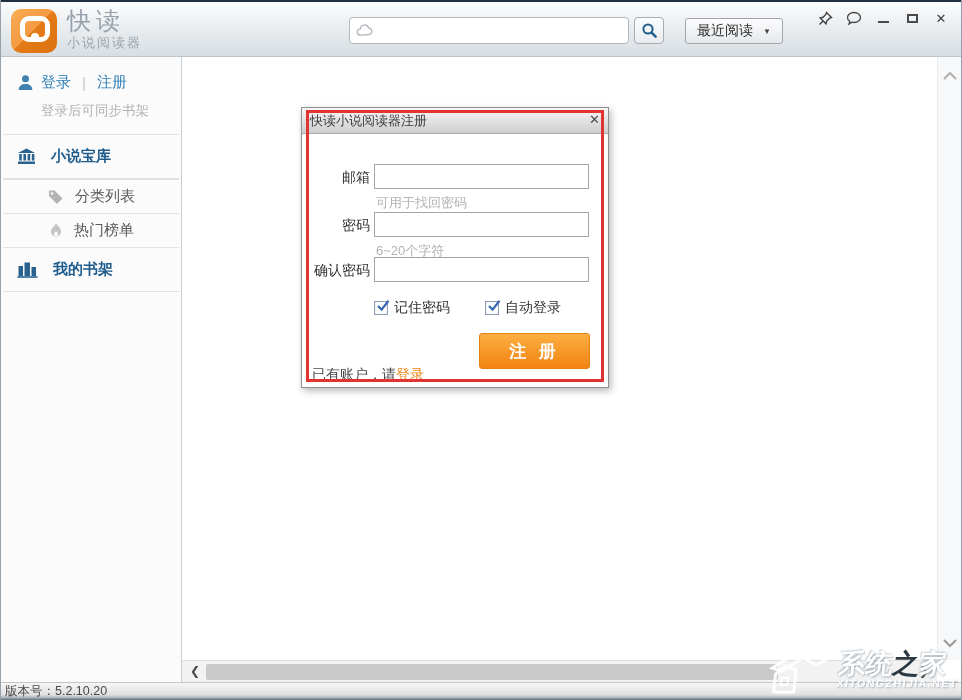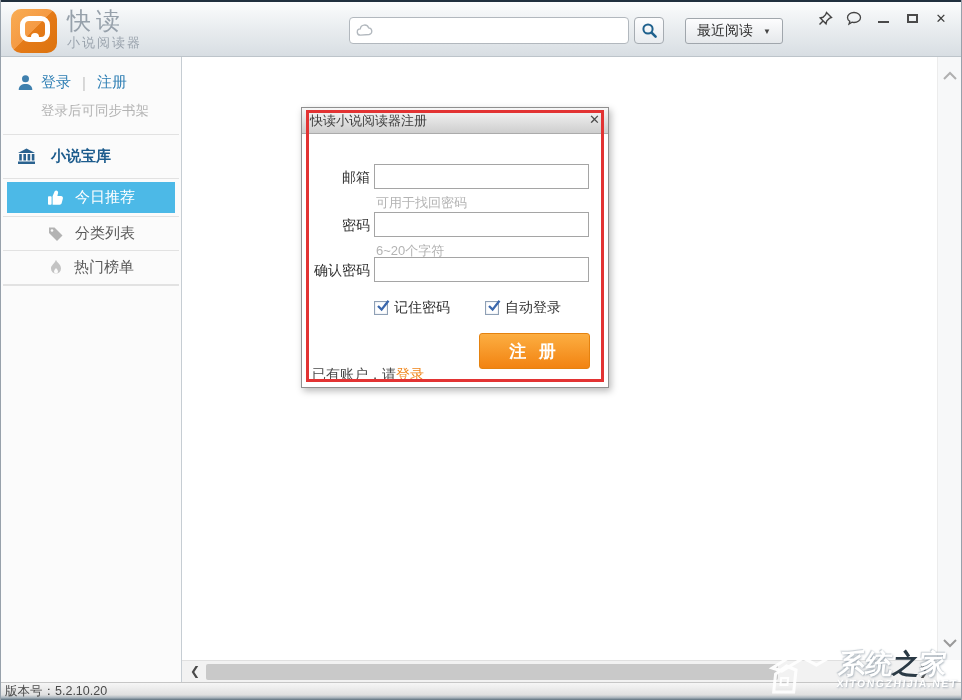--- a/index.html
+++ b/index.html
@@ -249,47 +249,49 @@
           <rect x="2.2" y="6" width="2.6" height="6.5" fill="#2a628f"></rect>
           <rect x="6.4" y="6" width="2.6" height="6.5" fill="#2a628f"></rect>
           <rect x="10.6" y="6" width="2.6" height="6.5" fill="#2a628f"></rect>
           <rect x="14.8" y="6" width="2.6" height="6.5" fill="#2a628f"></rect>
           <rect x="1" y="13.5" width="17" height="2.5" fill="#2a628f"></rect>
         </svg>
         <span>小说宝库</span>
       </div>
       <div class="sb-div"></div>
 
-      <div class="sb-item selected">
-        <svg width="18" height="17" viewBox="0 0 18 17">
-          <rect x="1" y="7.2" width="3.6" height="8.6" rx="0.8" fill="#fff"></rect>
-          <path d="M5.6 15.8 h7 c1 0 1.9-.7 2.1-1.7 l1.2-4.6 c.3-1.2-.6-2.4-1.9-2.4 h-3.6 l.7-3.4 c.2-1.2-.7-2.3-1.9-2.3 -.6 0-1.2.3-1.5.9 L5.6 7.2 Z" fill="#fff"></path>
-        </svg>
-        <span>今日推荐</span>
-      </div>
       <div class="sb-div"></div>
 
       <div class="sb-item">
         <svg width="18" height="18" viewBox="0 0 18 18">
           <path d="M2 2.5 h5.5 l8 8 -5.5 5.5 -8 -8 Z" fill="#b3b3b3"></path>
           <circle cx="5" cy="5.5" r="1.3" fill="#fbfbfb"></circle>
         </svg>
         <span>分类列表</span>
       </div>
       <div class="sb-div"></div>
 
       <div class="sb-item">
         <svg width="16" height="18" viewBox="0 0 16 18">
           <path d="M8 0.8 C9.2 4 13 5.4 13 9.6 a5 5 0 0 1 -10 0 C3 6.2 6.4 5 8 0.8 Z" fill="#c4c4c4"></path>
           <path d="M8 9 c1.2 1.4 2 2.2 2 3.6 a2 2 0 0 1 -4 0 C6 11.2 7 10.4 8 9 Z" fill="#fbfbfb"></path>
         </svg>
         <span>热门榜单</span>
       </div>
       <div class="sb-div"></div>
 
+      <div class="sec-head">
+        <svg width="21" height="17" viewBox="0 0 21 17">
+          <rect x="1.5" y="5" width="4.5" height="10" fill="#2a628f"></rect>
+          <rect x="7.5" y="1.5" width="5.5" height="13.5" fill="#2a628f"></rect>
+          <rect x="14.5" y="6" width="4.5" height="9" fill="#2a628f"></rect>
+          <rect x="0.5" y="15.2" width="20" height="1.6" fill="#2a628f"></rect>
+        </svg>
+        <span>我的书架</span>
+      </div>
       <div class="sb-div"></div>
     </div>
 
     <div class="main">
 
       <div class="dialog">
         <div class="dlg-title">
           <span>快读小说阅读器注册</span>
           <span class="dlg-close">✕</span>
         </div>

